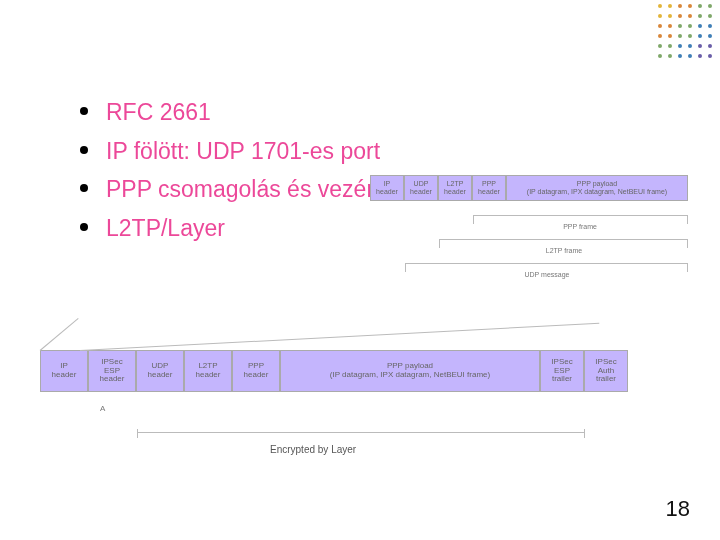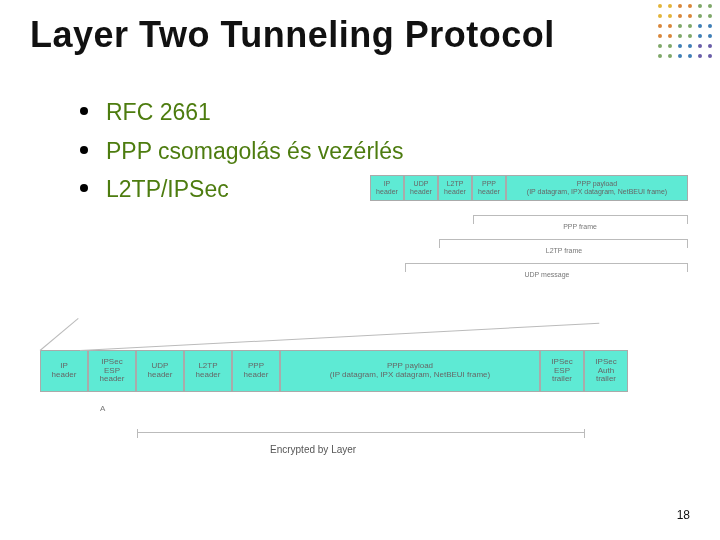--- a/index.html
+++ b/index.html
@@ -39,21 +39,21 @@
     width: 4px;
     height: 4px;
     border-radius: 50%;
     display: inline-block;
   }
   .bullets {
     position: absolute;
     left: 40px;
     top: 72px;
     font-size: 23px;
-    color: #4d7c0f;
+    color: #ec4899;
     line-height: 1.5;
   }
   .bullets li {
     list-style: none;
     position: relative;
     padding-left: 26px;
     margin-bottom: 4px;
   }
   .bullets li::before {
     content: '';
@@ -62,21 +62,21 @@
     top: 12px;
     width: 8px;
     height: 8px;
     border-radius: 50%;
     background: #000;
   }
   .page-number {
     position: absolute;
     right: 30px;
     bottom: 18px;
-    font-size: 12px;
+    font-size: 22px;
     color: #111;
   }
 
   
   .diagram-small {
     position: absolute;
     left: 370px;
     top: 175px;
     width: 330px;
     height: 115px;
@@ -84,21 +84,21 @@
     color: #555;
   }
   .row-boxes {
     position: absolute;
     left: 0;
     top: 0;
     display: flex;
   }
   .box {
     border: 1px solid #aaa;
-    background: #5eead4;
+    background: #c4b5fd;
     height: 26px;
     display: flex;
     align-items: center;
     justify-content: center;
     text-align: center;
     line-height: 1.1;
     padding: 1px 1px;
     box-sizing: border-box;
     font-size: 7px;
     color: #666;
@@ -171,21 +171,20 @@
     background: #bbb;
   }
   .enc-bar::before { left: 0; }
   .enc-bar::after { right: 0; }
 </style>
 </head>
 <body>
 
 <div class="slide">
 
-  <div class="title">Layer Two Tunneling Protocol</div>
 
   <div class="dots">
     <span style="background:#e3b53a"></span>
       <span style="background:#e3b53a"></span>
       <span style="background:#d9873a"></span>
       <span style="background:#d9873a"></span>
       <span style="background:#7fa86a"></span>
       <span style="background:#7fa86a"></span>
     <span style="background:#e3b53a"></span>
       <span style="background:#e3b53a"></span>
@@ -214,22 +213,23 @@
     <span style="background:#7fa86a"></span>
       <span style="background:#7fa86a"></span>
       <span style="background:#3f7fb7"></span>
       <span style="background:#3f7fb7"></span>
       <span style="background:#6a5ea8"></span>
       <span style="background:#6a5ea8"></span>
   </div>
 
   <ul class="bullets">
     <li>RFC 2661</li>
+    <li>IP fölött: UDP 1701-es port</li>
     <li>PPP csomagolás és vezérlés</li>
-    <li>L2TP/IPSec</li>
+    <li>L2TP/Layer</li>
   </ul>
 
   <div class="diagram-small">
     <div class="row-boxes">
       <div class="box" style="width:34px">IP<br>header</div>
       <div class="box" style="width:34px">UDP<br>header</div>
       <div class="box" style="width:34px">L2TP<br>header</div>
       <div class="box" style="width:34px">PPP<br>header</div>
       <div class="box" style="width:182px">PPP payload<br>(IP datagram, IPX datagram, NetBEUI frame)</div>
     </div>

